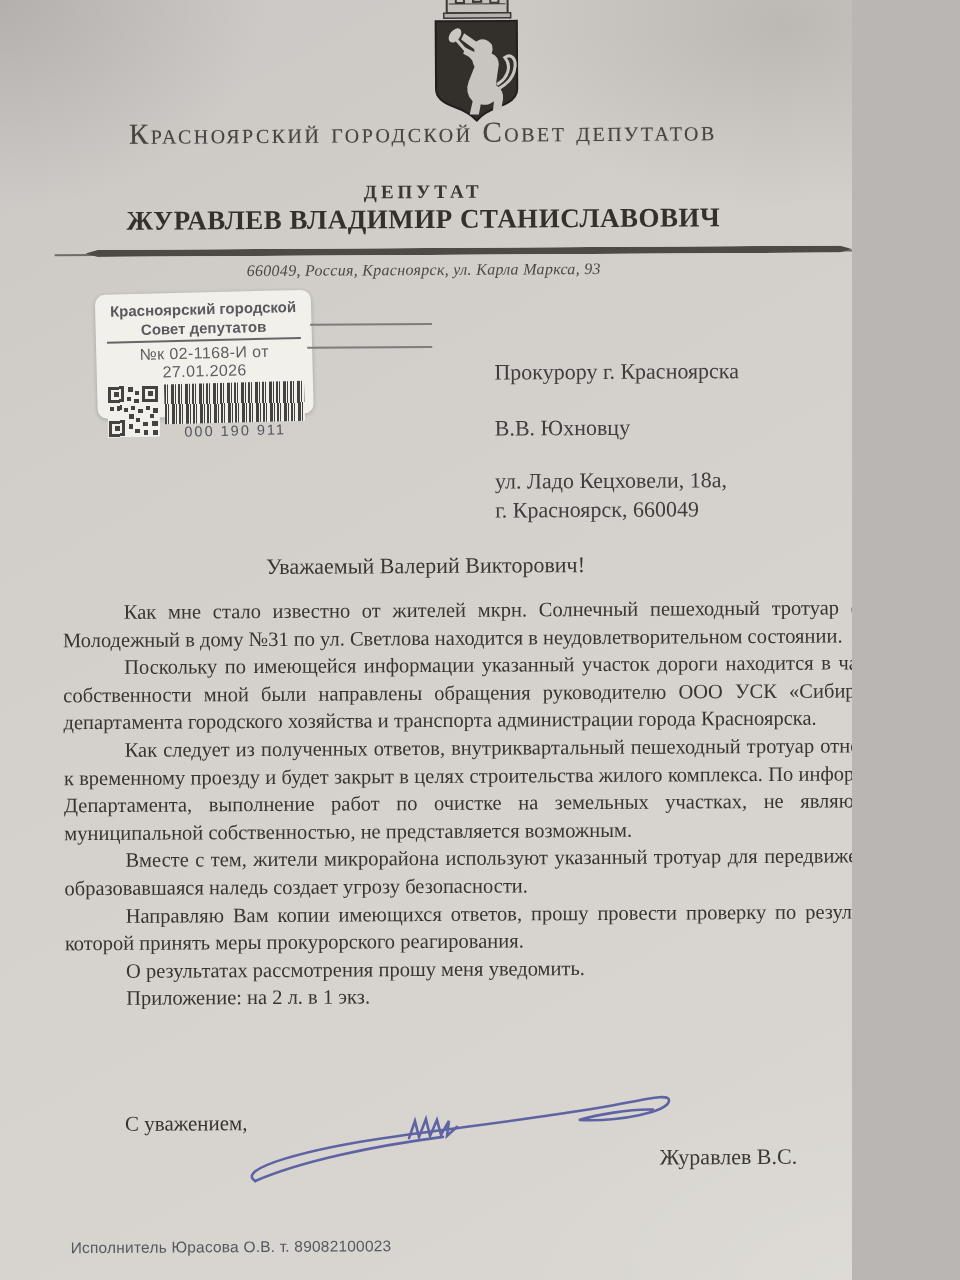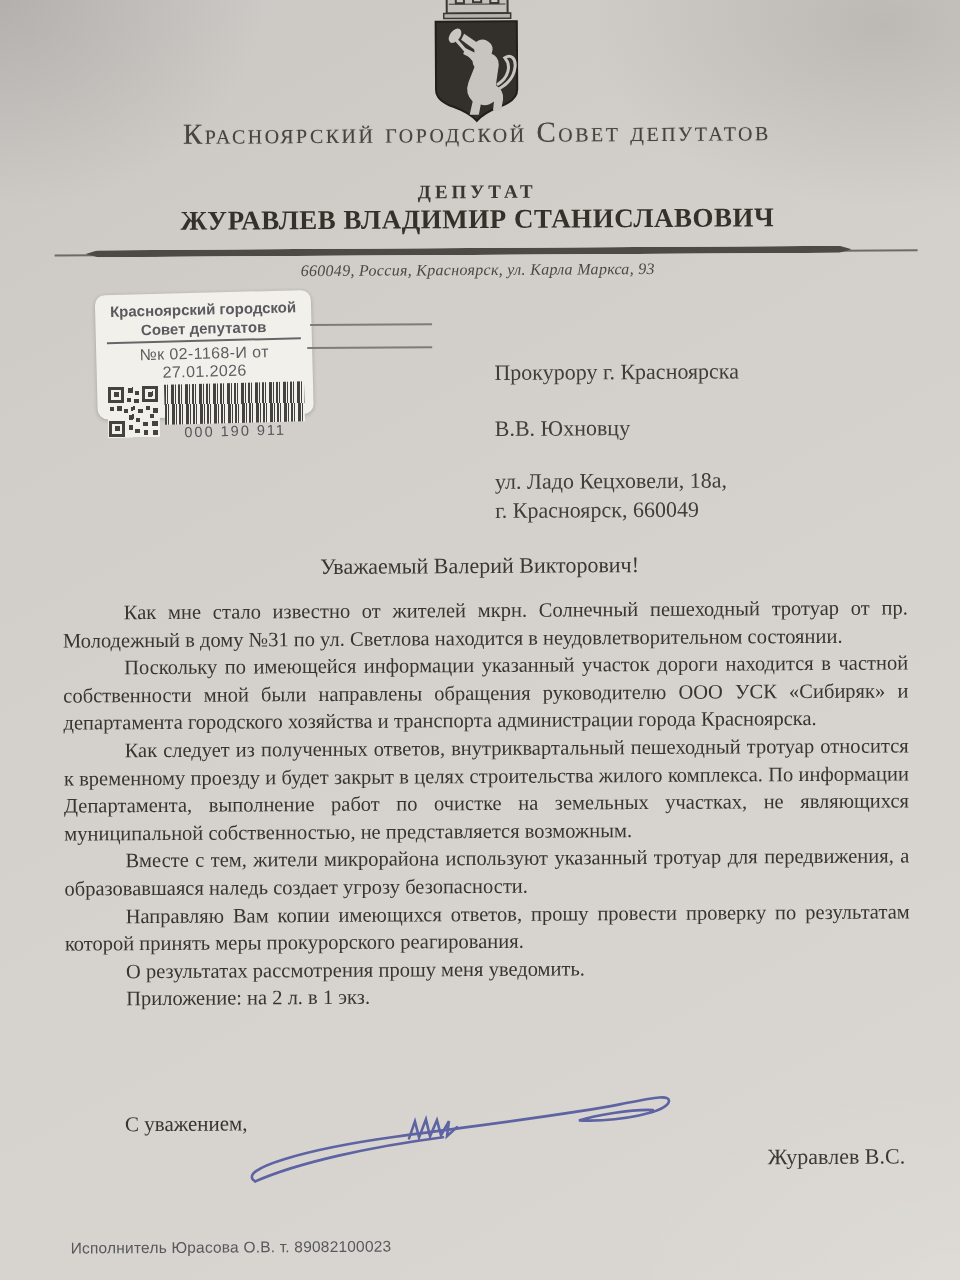--- a/index.html
+++ b/index.html
@@ -1,18 +1,18 @@
 <!DOCTYPE html>
 <html><head>
 <meta charset="utf-8">
 <style>
   html,body{margin:0;padding:0;}
   body{width:960px;height:1280px;overflow:hidden;background:#b9b6b3;}
   #page{
-    position:relative;width:960px;height:1280px;overflow:hidden;
+    position:relative;width:852px;height:1280px;overflow:hidden;
     background:
       radial-gradient(ellipse 420px 260px at 92% 2%, rgba(60,55,50,.14), transparent 70%),
       radial-gradient(ellipse 380px 300px at 0% 0%, rgba(60,55,50,.16), transparent 70%),
       radial-gradient(ellipse 500px 300px at 100% 100%, rgba(255,255,255,.10), transparent 70%),
       linear-gradient(152deg,#cac7c4 0%,#d2cfca 30%,#d6d3ce 60%,#dad7d2 100%);
     font-family:"Liberation Serif", serif;color:#38352f;
   }
   .rot{position:absolute;inset:0;transform:rotate(-0.35deg);transform-origin:50% 50%;}
   .abs{position:absolute;}
   .ctr{left:0;width:100%;text-align:center;}

